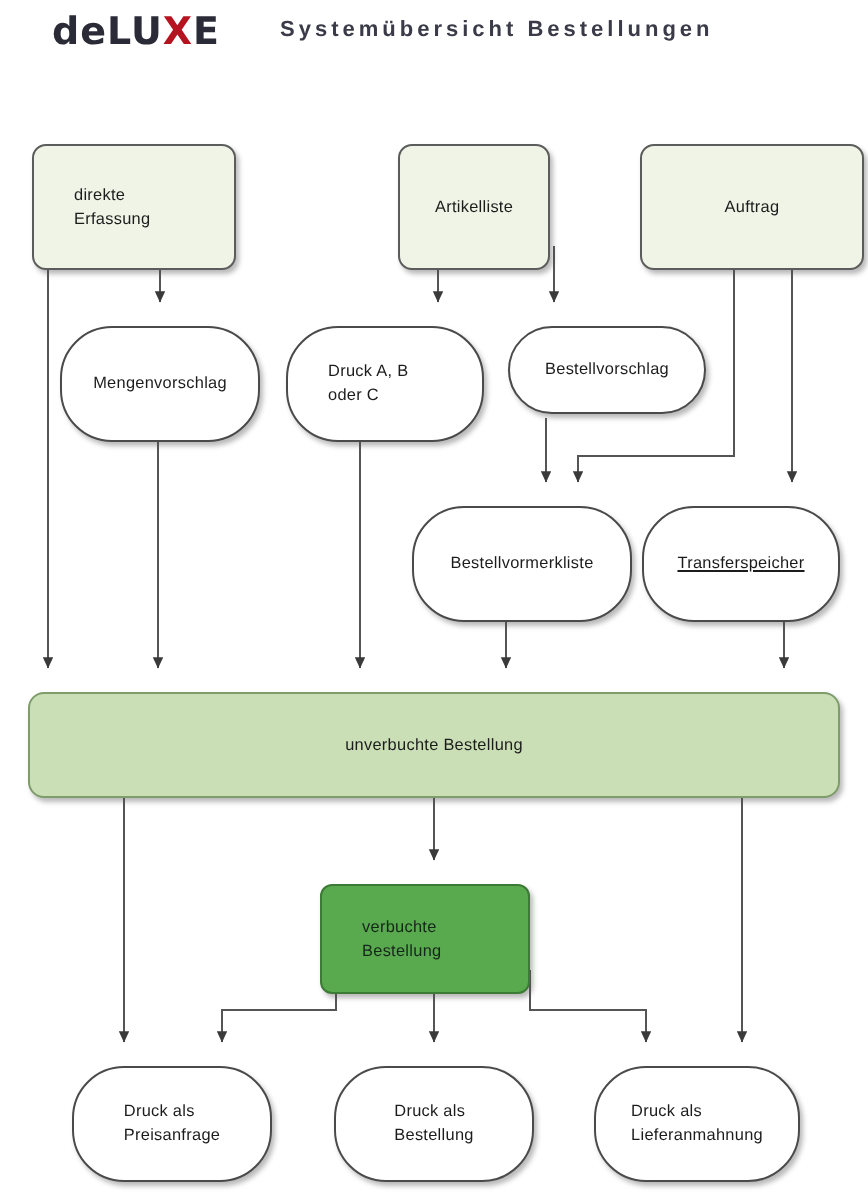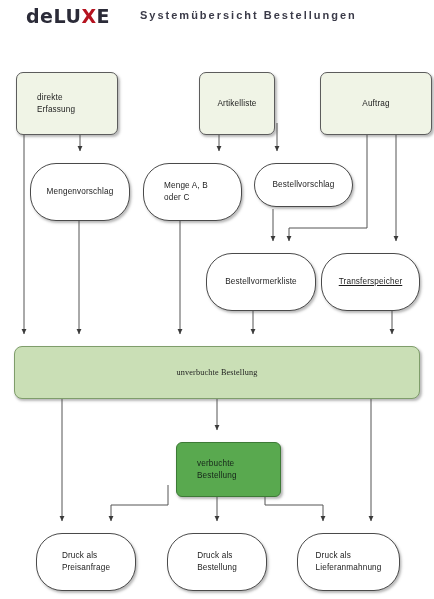--- a/index.html
+++ b/index.html
@@ -126,35 +126,35 @@
       <div class="node source" style="left: 199px; top: 60px; width: 76px; height: 63px;">
         <span class="lbl">Artikelliste</span>
       </div>
       <div class="node source" style="left: 320px; top: 60px; width: 112px; height: 63px;">
         <span class="lbl">Auftrag</span>
       </div>
       <div class="node plain" style="left: 30px; top: 151px; width: 100px; height: 58px;">
         <span class="lbl">Mengenvorschlag</span>
       </div>
       <div class="node plain" style="left: 143px; top: 151px; width: 99px; height: 58px;">
-        <span class="lbl">Menge A, B oder C</span>
+        <span class="lbl">Druck A, B oder C</span>
       </div>
       <div class="node plain" style="left: 254px; top: 151px; width: 99px; height: 44px;">
         <span class="lbl">Bestellvorschlag</span>
       </div>
       <div class="node plain" style="left: 206px; top: 241px; width: 110px; height: 58px;">
         <span class="lbl">Bestellvormerkliste</span>
       </div>
       <div class="node plain" style="left: 321px; top: 241px; width: 99px; height: 58px; text-decoration: underline;">
         <span class="lbl">Transferspeicher</span>
       </div>
-      <div class="node bar" style="left: 14px; top: 334px; width: 406px; height: 53px; font-family: Liberation Serif, serif;">
+      <div class="node bar" style="left: 14px; top: 334px; width: 406px; height: 53px;">
         <span class="lbl">unverbuchte Bestellung</span>
       </div>
-      <div class="node booked" style="left: 176px; top: 430px; width: 105px; height: 55px;">
+      <div class="node booked" style="left: 160px; top: 430px; width: 105px; height: 55px;">
         <span class="lbl">verbuchte Bestellung</span>
       </div>
       <div class="node plain" style="left: 36px; top: 521px; width: 100px; height: 58px;">
         <span class="lbl">Druck als
 Preisanfrage</span>
       </div>
       <div class="node plain" style="left: 167px; top: 521px; width: 100px; height: 58px;">
         <span class="lbl">Druck als
 Bestellung</span>
       </div>

